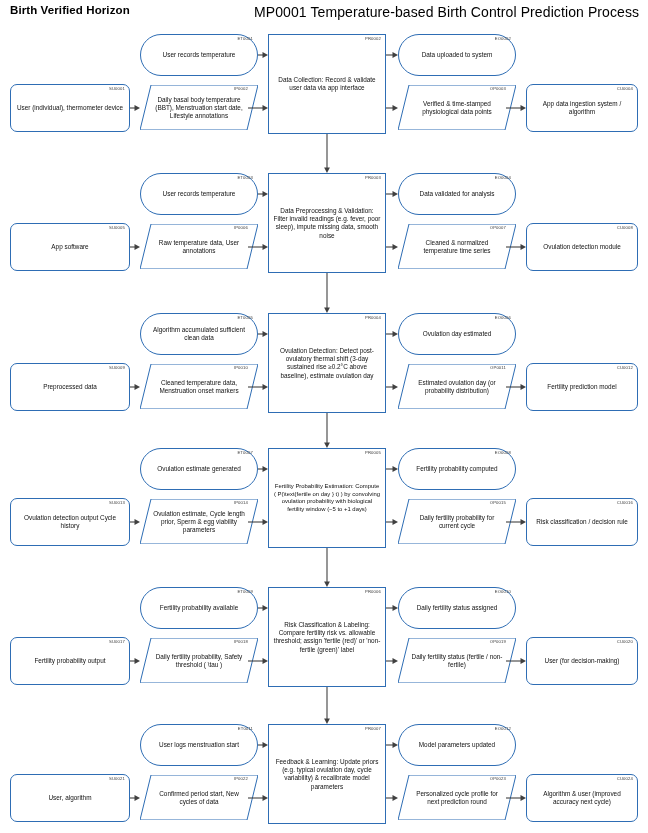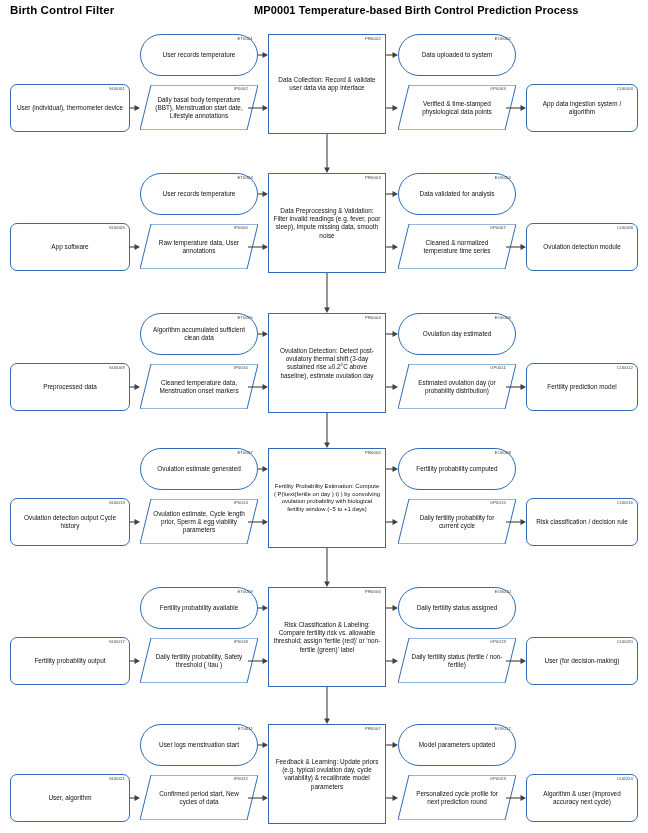--- a/index.html
+++ b/index.html
@@ -34,22 +34,22 @@
     top: 4px;
     font-size: 11.5px;
     font-weight: bold;
     letter-spacing: 0.1px;
     white-space: nowrap;
   }
   .hdr-right {
     position: absolute;
     left: 254px;
     top: 4px;
-    font-size: 11px;
-    font-weight: bold;
+    font-size: 14px;
+    font-weight: normal;
     letter-spacing: 0.1px;
     white-space: nowrap;
   }
   
   #canvas {
     position: absolute;
     top: 24px;
     left: 0;
     width: 648px;
     height: 809px;
@@ -104,21 +104,21 @@
   
   .conn { position: absolute; }
   .conn svg { display: block; overflow: visible; }
 </style>
 </head>
 <body>
 
 <div id="page">
 
   <div class="hdr">
-    <div class="hdr-left">Birth Control Filter</div>
+    <div class="hdr-left">Birth Verified Horizon</div>
     <div class="hdr-right">MP0001 Temperature-based Birth Control Prediction Process</div>
   </div>
 
   <div id="canvas">
       <div class="node n-stadium" style="left: 140px; top: 10px; width: 118px; height: 42px;">
         <div class="nid">ET0001</div>
         <div class="ntxt">User records temperature</div>
       </div>
       <div class="node n-rrect" style="left: 10px; top: 60px; width: 120px; height: 48px;">
         <div class="nid">SU0001</div>

